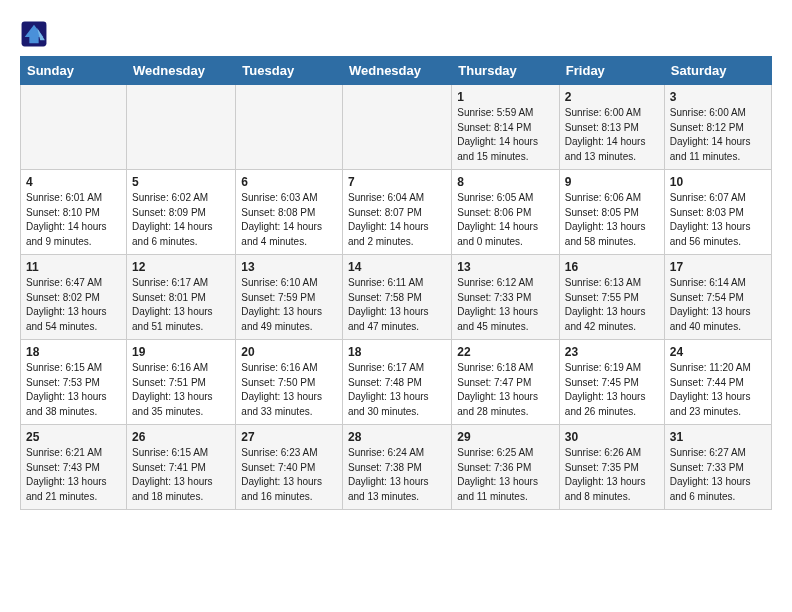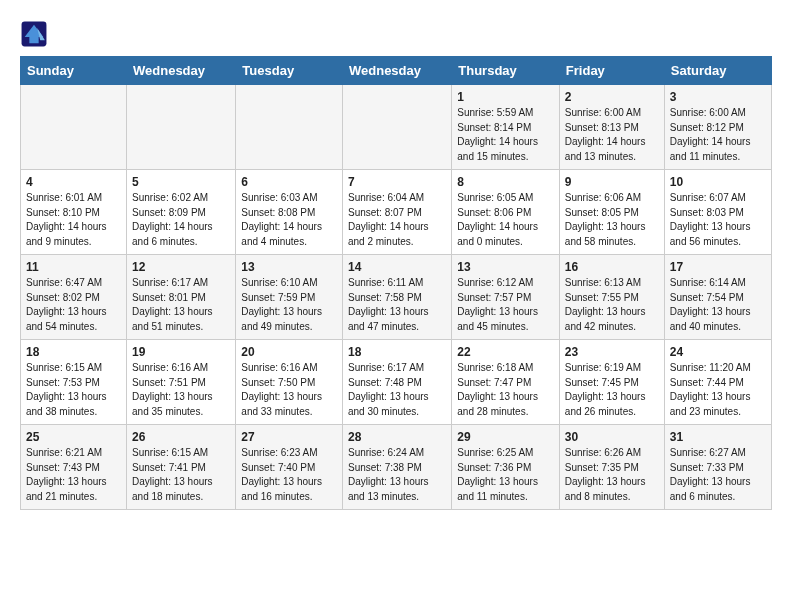--- a/index.html
+++ b/index.html
@@ -226,21 +226,21 @@
         <td>
           <span class="day-num">14</span>
           <div class="cell-content">Sunrise: 6:11 AM
 Sunset: 7:58 PM
 Daylight: 13 hours
 and 47 minutes.</div>
         </td>
         <td>
           <span class="day-num">13</span>
           <div class="cell-content">Sunrise: 6:12 AM
-Sunset: 7:57 PM
+Sunset: 7:33 PM
 Daylight: 13 hours
 and 45 minutes.</div>
         </td>
         <td>
           <span class="day-num">16</span>
           <div class="cell-content">Sunrise: 6:13 AM
 Sunset: 7:55 PM
 Daylight: 13 hours
 and 42 minutes.</div>
         </td>

